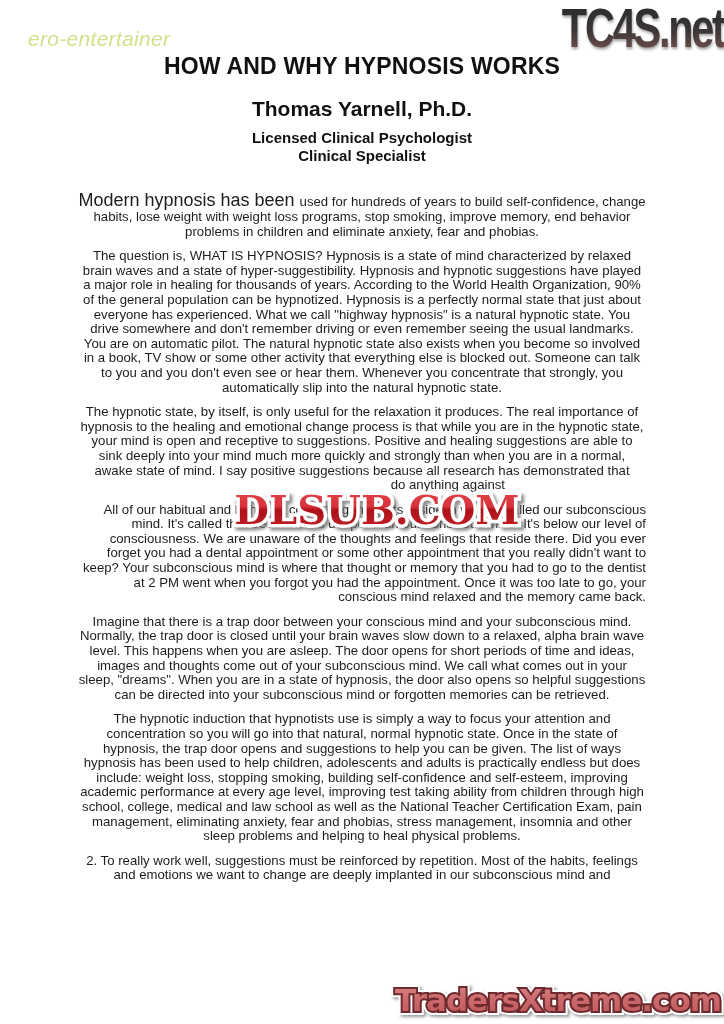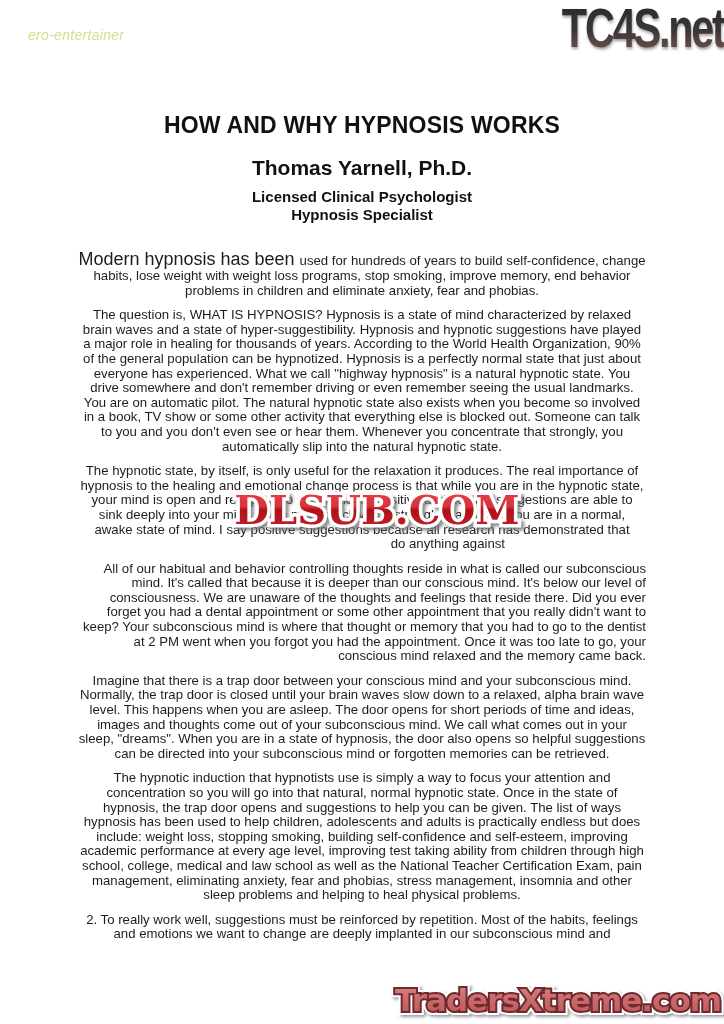--- a/index.html
+++ b/index.html
@@ -6,35 +6,35 @@
   body{
     width:724px;height:1024px;background:#ffffff;
     font-family:"Liberation Sans",sans-serif;color:#1d1d1d;
     position:relative;overflow:hidden;
   }
   .page{position:relative;width:724px;height:1024px;background:#fff;}
 
   
   .site-tag{
     position:absolute;top:27px;left:28px;
-    font-size:14px;font-style:italic;color:#cfe28c;letter-spacing:.3px;text-align:center;
+    font-size:21px;font-style:italic;color:#cfe28c;letter-spacing:.3px;text-align:center;
   }
 
   
   .logo-top{
     position:absolute;top:-2px;right:0px;
     font-weight:bold;font-size:56px;letter-spacing:-3px;line-height:60px;
     transform:scaleX(.74);transform-origin:top right;
     background:linear-gradient(#2d2d2d 18%, #3c3636 55%, #6e504c 88%, #7a5a55 100%);
     -webkit-background-clip:text;background-clip:text;color:transparent;
     filter:blur(.4px) drop-shadow(1px 2px 1.5px rgba(40,40,40,.45));
     white-space:nowrap;
   }
 
-  .column{width:568px;margin:0 auto;padding-top:113px;text-align:center;}
+  .column{width:568px;margin:0 auto;padding-top:54px;text-align:center;}
 
   .title{font-size:23px;line-height:25px;font-weight:bold;color:#111;margin:0;letter-spacing:.2px;}
   .author{margin-top:21px;font-weight:bold;font-size:21px;line-height:17px;color:#111;}
   .creds{margin-top:12px;font-weight:bold;font-size:15px;line-height:18px;color:#111;}
 
   .body-text p{font-size:13.2px;line-height:14.6px;margin:10px 0;color:#1d1d1d;}
   .body-text p.first{margin-top:26px;}
   .body-text .lead{font-size:18px;line-height:19px;}
   .body-text p.left-align{text-align:right;}
   .gap{display:inline-block;width:168px;height:1px;}
@@ -78,21 +78,21 @@
   <div class="logo-top">TC4S.net</div>
 
   <div class="column">
 
     <h1 class="title">HOW AND WHY HYPNOSIS WORKS</h1>
 
     <div class="author">Thomas Yarnell, Ph.D.</div>
 
     <div class="creds">
       <div>Licensed Clinical Psychologist</div>
-      <div>Hypnosis Specialist</div>
+      <div>Clinical Specialist</div>
     </div>
 
     <div class="body-text">
 
       <p class="first"><span class="lead">Modern hypnosis has been </span><span>used for hundreds of years to build self-confidence, change habits, lose weight with weight loss programs, stop smoking, improve memory, end behavior problems in children and eliminate anxiety, fear and phobias.</span></p>
 
       <p>The question is, WHAT IS HYPNOSIS? Hypnosis is a state of mind characterized by relaxed brain waves and a state of hyper-suggestibility. Hypnosis and hypnotic suggestions have played a major role in healing for thousands of years. According to the World Health Organization, 90% of the general population can be hypnotized. Hypnosis is a perfectly normal state that just about everyone has experienced. What we call "highway hypnosis" is a natural hypnotic state. You drive somewhere and  don't remember driving or even remember seeing the usual landmarks. You are on automatic pilot. The natural hypnotic state also exists when you become so involved in a book, TV show or some other activity that everything else is blocked out. Someone can talk to you and you don't even see or hear them. Whenever you concentrate that strongly, you automatically slip into the natural hypnotic state.</p>
 
       <p><span>The hypnotic state, by itself, is only useful for the relaxation it produces. The real importance of hypnosis to the healing and emotional change process is that while you are in the hypnotic state, your mind is open and receptive to suggestions. Positive and healing suggestions are able to sink deeply into your mind much more quickly and strongly than when you are in a normal, awake state of mind. I say positive suggestions because all research has demonstrated that</span> <span class="gap"></span> <span>do anything against</span></p>
 

